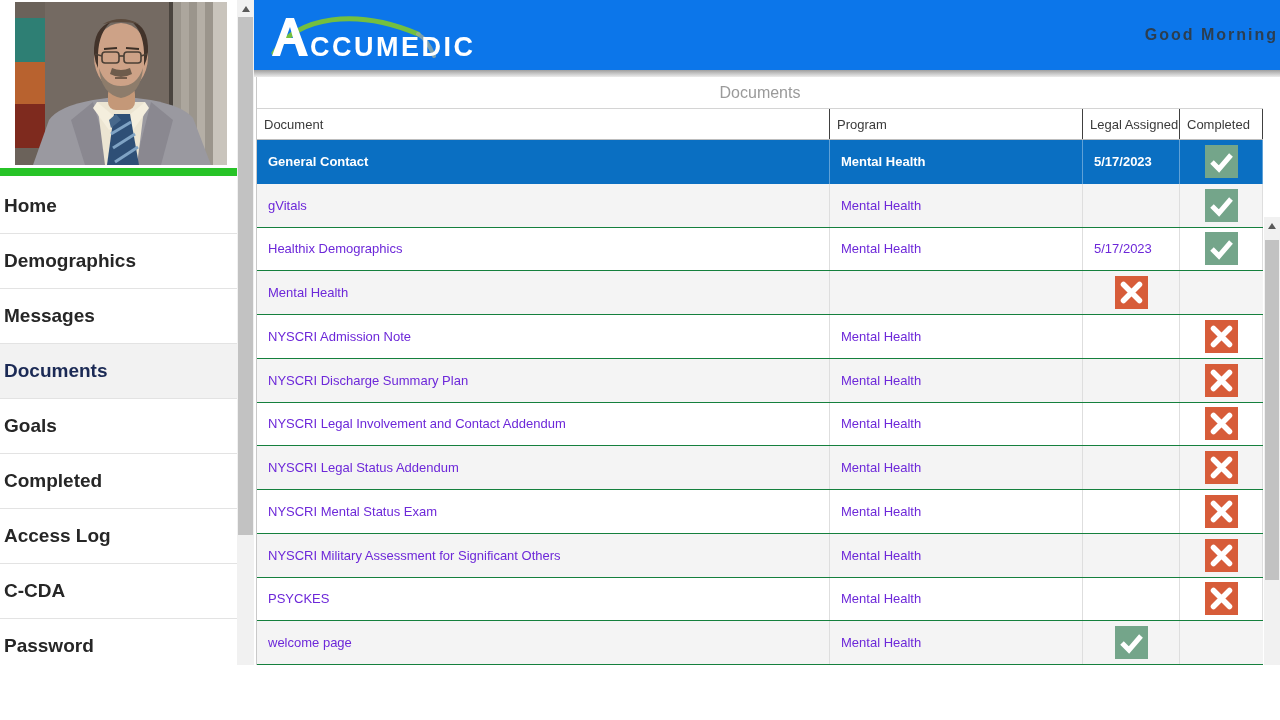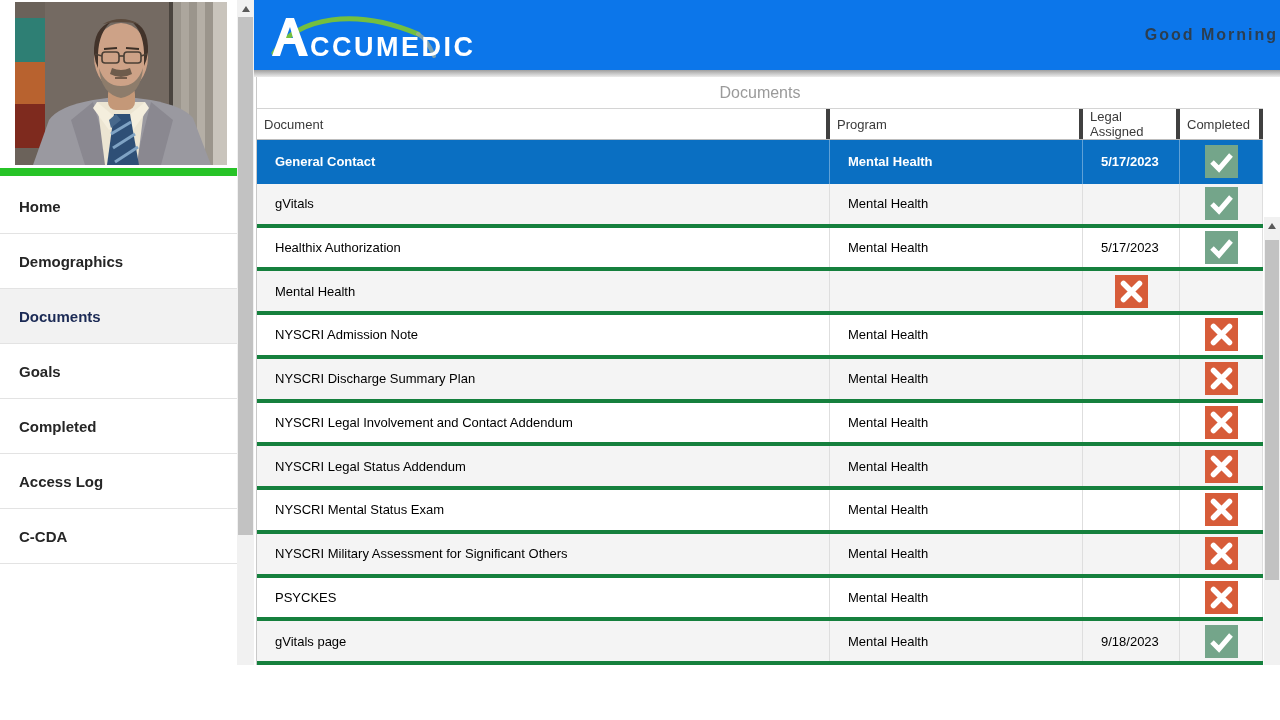--- a/index.html
+++ b/index.html
@@ -4,22 +4,22 @@
 <style>
   html,body{margin:0;padding:0;background:#ffffff;}
   body{width:1280px;height:720px;font-family:"Liberation Sans",sans-serif;-webkit-font-smoothing:antialiased;}
   .app{position:relative;width:1280px;height:665px;background:#fff;overflow:hidden;}
 
   
   .sidebar{position:absolute;left:0;top:0;width:237px;height:665px;background:#fff;}
   .photo{position:absolute;left:15px;top:2px;width:212px;height:163px;overflow:hidden;}
   .green-bar{position:absolute;left:0;top:168px;width:238px;height:8px;background:var(--green-bar);}
   .menu{position:absolute;left:0;top:179px;width:237px;}
-  .menu-item{height:55px;display:flex;align-items:center;padding-left:19px;box-sizing:border-box;
-             font-size:15px;font-weight:700;color:#262626;border-bottom:1px solid #e3e3e3;cursor:pointer;}
+  .menu-item{height:55px;display:flex;align-items:center;padding-left:4px;box-sizing:border-box;
+             font-size:19px;font-weight:700;color:#262626;border-bottom:1px solid #e3e3e3;cursor:pointer;}
   .menu-item.active{background:#f2f2f2;color:#1b2a55;}
 
   
   .vscroll{position:absolute;background:#f1f1f1;}
   .vscroll .arrow-up{position:absolute;top:0;left:0;right:0;height:17px;background:#f1f1f1;
                      display:flex;align-items:center;justify-content:center;}
   .vscroll .arrow-up::after{content:"";width:0;height:0;border-left:4px solid transparent;
                      border-right:4px solid transparent;border-bottom:6px solid #5a5a5a;}
   .vscroll .thumb{position:absolute;left:1px;right:1px;background:#c2c2c2;}
   .scroll-left{left:237px;top:0;width:17px;height:665px;}
@@ -32,27 +32,27 @@
   .logo{margin-left:16px;line-height:0;}
   .greeting{font-size:16px;font-weight:700;letter-spacing:2px;color:var(--greeting);padding-right:2px;white-space:nowrap;text-align:center;}
   .hshadow{position:absolute;left:0;top:70px;width:1026px;height:7px;
            background:linear-gradient(#9f9f9f,#ececec);}
   .content{position:absolute;left:0;top:77px;width:1026px;height:588px;background:#fff;}
   .table-wrap{position:absolute;left:2px;top:0;width:1007px;height:588px;border-left:1px solid #c9c9c9;box-sizing:border-box;}
   .panel-title{height:31px;border-bottom:1px solid #d4d4d4;display:flex;align-items:center;justify-content:center;
                font-size:16px;color:var(--title-gray);}
   .thead{display:grid;grid-template-columns:573px 253px 97px 83px;height:31px;border-bottom:1px solid #bdbdbd;box-sizing:border-box;}
   .thead .hcell{display:flex;align-items:center;padding-left:7px;font-size:13px;color:#3a3a3a;
-                border-right:4px solid #404040;box-sizing:border-box;}
+                border-right:1px solid #404040;box-sizing:border-box;}
   .tbody{height:525px;overflow:hidden;}
   .trow{display:grid;grid-template-columns:573px 253px 97px 83px;height:43.75px;box-sizing:border-box;
-        border-bottom:4px solid #15803d;font-size:13px;color:#000000;cursor:pointer;}
+        border-bottom:1px solid #15803d;font-size:13px;color:#6d28d9;cursor:pointer;}
   .trow.even{background:#f4f4f4;}
   .trow.selected{background:var(--blue-row);color:#ffffff;font-weight:600;border-bottom:none;}
-  .tcell{display:flex;align-items:center;padding-left:18px;border-right:1px solid #dedede;box-sizing:border-box;overflow:hidden;white-space:nowrap;}
+  .tcell{display:flex;align-items:center;padding-left:11px;border-right:1px solid #dedede;box-sizing:border-box;overflow:hidden;white-space:nowrap;}
   .trow.selected .tcell{border-right:1px solid rgba(255,255,255,.35);}
   .tcell.ccell{justify-content:center;padding-left:0;}
   .status{width:33px;height:33px;display:flex;align-items:center;justify-content:center;}
   .status svg{display:block;}
   .scroll-right{left:1010px;top:140px;width:16px;height:525px;}
   .scroll-right .arrow-up{height:17px;}
   .scroll-right .thumb{top:23px;height:340px;}
 </style>
 </head>
 <body>
@@ -107,25 +107,27 @@
 
         <path d="M84,66 Q86,92 106,96 Q126,92 128,66 Q122,84 106,84 Q90,84 84,66 Z" fill="#8d7c6b"></path>
         <path d="M95,72 Q106,78 117,72 L115,66 Q106,70 97,66 Z" fill="#6e5c4c"></path>
         <line x1="100" y1="76" x2="112" y2="76" stroke="#5d4b3c" stroke-width="1.6"></line>
       </svg>
     </div>
     <div class="green-bar"></div>
     <nav class="menu" id="menu">
         <div class="menu-item">Home</div>
         <div class="menu-item">Demographics</div>
+        <div class="menu-item">Messages</div>
         <div class="menu-item active">Documents</div>
         <div class="menu-item">Goals</div>
         <div class="menu-item">Completed</div>
         <div class="menu-item">Access Log</div>
         <div class="menu-item">C-CDA</div>
+        <div class="menu-item">Password</div>
       </nav>
   </aside>
 
   <div class="vscroll scroll-left">
     <div class="arrow-up"></div>
     <div class="thumb"></div>
   </div>
 
   <main class="main">
     <header class="topbar">
@@ -174,21 +176,21 @@
               <div class="tcell ccell">
                 <div class="status">
                   <svg width="33" height="33" viewBox="0 0 33 33">
                     <rect width="33" height="33" fill="#74a58a"></rect>
                     <path d="M7 17 L14 24 L26 10" fill="none" stroke="#fff" stroke-width="5"></path>
                   </svg>
                 </div>
               </div>
             </div>
             <div class="trow">
-              <div class="tcell">Healthix Authorization</div>
+              <div class="tcell">Healthix Demographics</div>
               <div class="tcell">Mental Health</div>
               <div class="tcell">5/17/2023</div>
               <div class="tcell ccell">
                 <div class="status">
                   <svg width="33" height="33" viewBox="0 0 33 33">
                     <rect width="33" height="33" fill="#74a58a"></rect>
                     <path d="M7 17 L14 24 L26 10" fill="none" stroke="#fff" stroke-width="5"></path>
                   </svg>
                 </div>
               </div>
@@ -290,23 +292,22 @@
               <div class="tcell ccell">
                 <div class="status">
                   <svg width="33" height="33" viewBox="0 0 33 33">
                     <rect width="33" height="33" fill="#d75c39"></rect>
                     <path d="M8.5 8.5 L24.5 24.5 M24.5 8.5 L8.5 24.5" stroke="#fff" stroke-width="5.5" stroke-linecap="round"></path>
                   </svg>
                 </div>
               </div>
             </div>
             <div class="trow even">
-              <div class="tcell">gVitals page</div>
-              <div class="tcell">Mental Health</div>
-              <div class="tcell">9/18/2023</div>
+              <div class="tcell">welcome page</div>
+              <div class="tcell">Mental Health</div>
               <div class="tcell ccell">
                 <div class="status">
                   <svg width="33" height="33" viewBox="0 0 33 33">
                     <rect width="33" height="33" fill="#74a58a"></rect>
                     <path d="M7 17 L14 24 L26 10" fill="none" stroke="#fff" stroke-width="5"></path>
                   </svg>
                 </div>
               </div>
             </div>
           </div>

